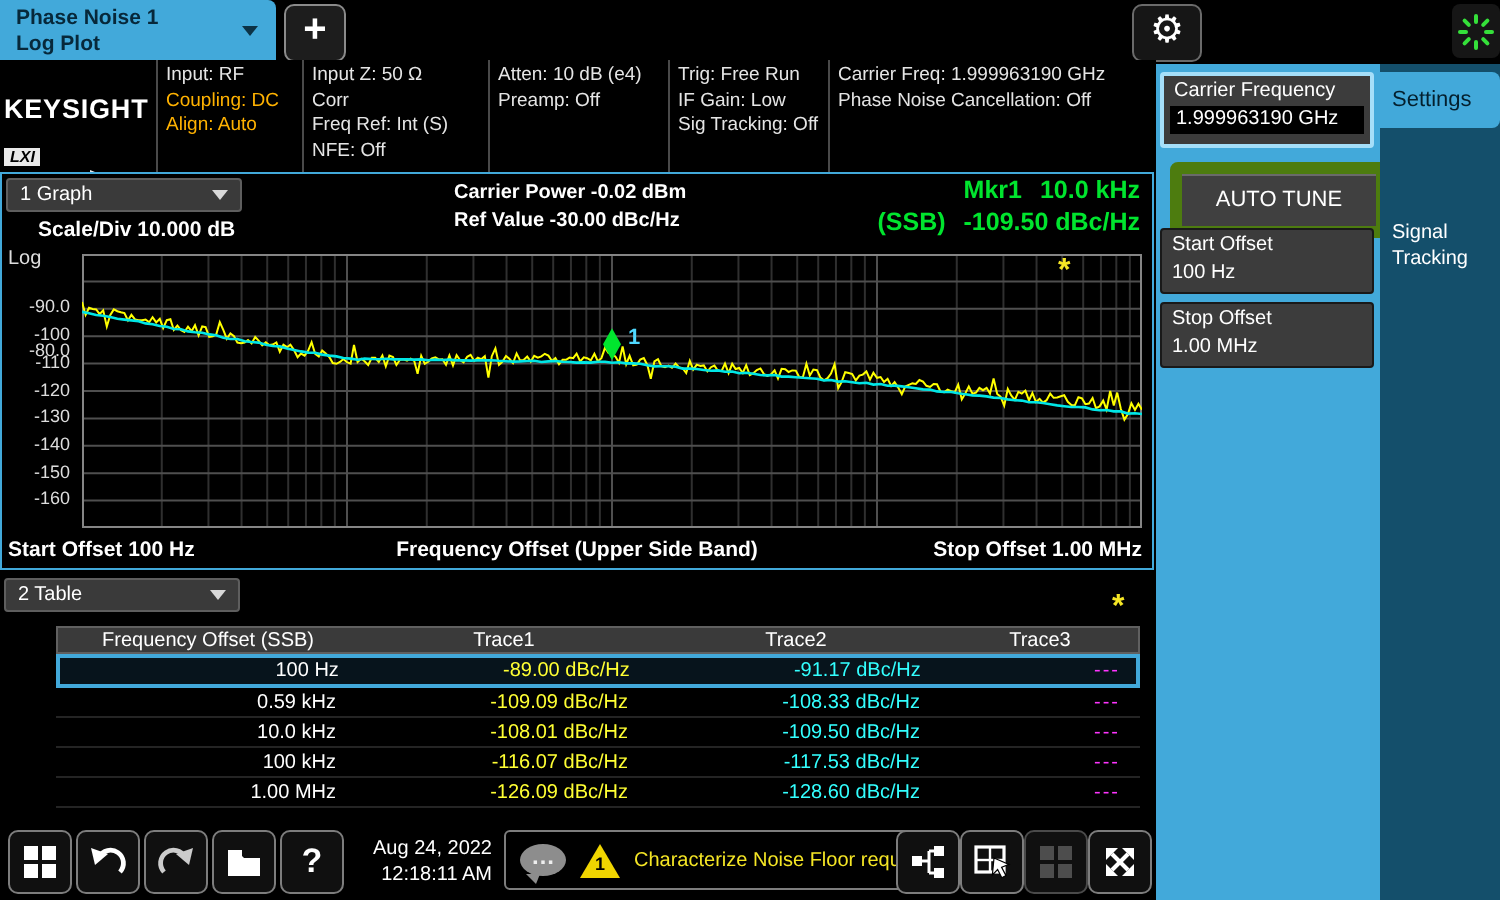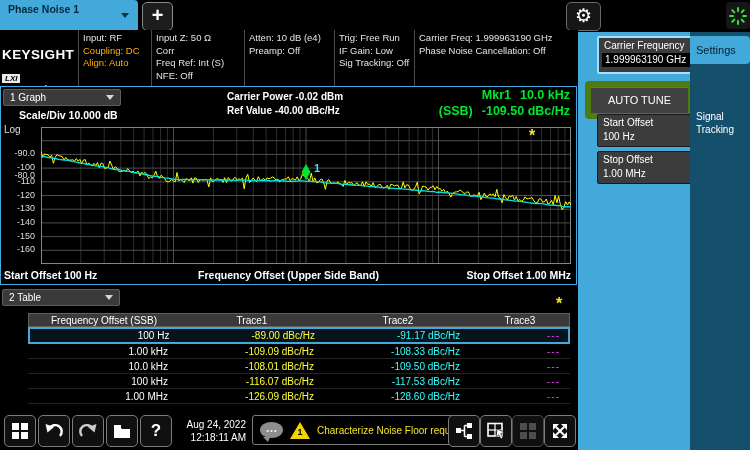--- a/index.html
+++ b/index.html
@@ -87,40 +87,41 @@
           border-left:5px solid transparent;border-right:2px solid transparent;border-top:5px solid #8d8d8d;}
   .warn{position:relative;width:20px;height:17px;}
   .warn .tri{width:0;height:0;border-left:10px solid transparent;border-right:10px solid transparent;
              border-bottom:17px solid #f0d500;}
   .warn b{position:absolute;left:0;right:0;top:5px;text-align:center;color:#000;font-size:9px;}
   .alert-text{color:#f5e625;font-size:10px;white-space:nowrap;}
 
   
   .menu-col{left:578px;top:32px;width:112px;height:418px;background:#42a9da;}
   .ctrl{position:absolute;left:2px;width:107px;background:#3c3c3c;border:1px solid #191919;
-        border-radius:2px;color:#fff;padding:2px 5px;box-sizing:border-box;font-size:10px;line-height:12px;margin-left:17px;}
+        border-radius:2px;color:#fff;padding:2px 5px;box-sizing:border-box;font-size:10px;line-height:12px;}
   .ctrl .val{margin-top:2px;}
   .ctrl.active{border:2px solid #a5dff9;}
   .ctrl.active .val{background:#000;padding:1px 3px;margin:1px -2px 0 -2px;}
   .autotune{left:7px;top:49px;width:97px;height:26px;background:#404040;border:6px solid #4d7c0f;
             border-radius:4px;color:#fff;font-size:11px;display:flex;align-items:center;justify-content:center;
             box-shadow:inset 0 1px 0 #6a6a6a;}
   .tabs-col{left:690px;top:32px;width:60px;height:418px;background:#144f6b;}
   .tab-settings{left:0;top:4px;width:60px;height:28px;background:#42a9da;color:#04202e;font-size:11px;
                 display:flex;align-items:center;padding-left:6px;box-sizing:border-box;border-radius:0 4px 4px 0;}
   .tab-sigtrack{left:0;top:38px;width:60px;padding:4px 0 4px 6px;color:#fff;font-size:10px;line-height:13px;
                 box-sizing:border-box;margin-top:36px;}
 </style>
 </head>
 <body>
 
 <div id="screen">
 
   <div class="abs app-tab">
     <div>Phase Noise 1</div>
+    <div>Log Plot</div>
     <span class="dd-arrow"></span>
   </div>
   <div class="abs add-tab">+</div>
   <div class="abs gear-btn">⚙</div>
   <div class="abs burst-btn">
     <svg width="18" height="18" viewBox="0 0 18 18">
       <g stroke="#35e03a" stroke-width="2" stroke-linecap="round">
         <line x1="9" y1="1" x2="9" y2="4"></line>
           <line x1="9" y1="14" x2="9" y2="17"></line>
         <line x1="1" y1="9" x2="4" y2="9"></line>
@@ -169,21 +170,21 @@
   </div>
 
   <div class="abs graph-win">
     <div class="abs win-dd gdd">
       <span>1 Graph</span>
       <span class="dd-arrow"></span>
     </div>
     <div class="abs scale-div">Scale/Div 10.000 dB</div>
     <div class="abs center-info">
       <div>Carrier Power -0.02 dBm</div>
-      <div>Ref Value -40.00 dBc/Hz</div>
+      <div>Ref Value -30.00 dBc/Hz</div>
     </div>
     <div class="abs mkr">
       <div><span>Mkr1</span><span>10.0 kHz</span></div>
       <div><span>(SSB)</span><span>-109.50 dBc/Hz</span></div>
     </div>
     <div class="abs log-lab">Log</div>
     <div id="y-labels">
         <div class="ylab" style="top: 47.7px; margin-top: 35px;">-80.0</div>
         <div class="ylab" style="top: 61.4px;">-90.0</div>
         <div class="ylab" style="top: 75.1px;">-100</div>
@@ -266,21 +267,21 @@
         <span class="co2">Trace2</span>
         <span class="co3">Trace3</span>
       </div>
       <div class="trow selected">
         <span class="co0">100 Hz</span>
           <span class="co1">-89.00 dBc/Hz</span>
           <span class="co2">-91.17 dBc/Hz</span>
           <span class="co3">---</span>
       </div>
       <div class="trow">
-        <span class="co0">1.00 kHz</span>
+        <span class="co0">0.59 kHz</span>
           <span class="co1">-109.09 dBc/Hz</span>
           <span class="co2">-108.33 dBc/Hz</span>
           <span class="co3">---</span>
       </div>
       <div class="trow">
         <span class="co0">10.0 kHz</span>
           <span class="co1">-108.01 dBc/Hz</span>
           <span class="co2">-109.50 dBc/Hz</span>
           <span class="co3">---</span>
       </div>

